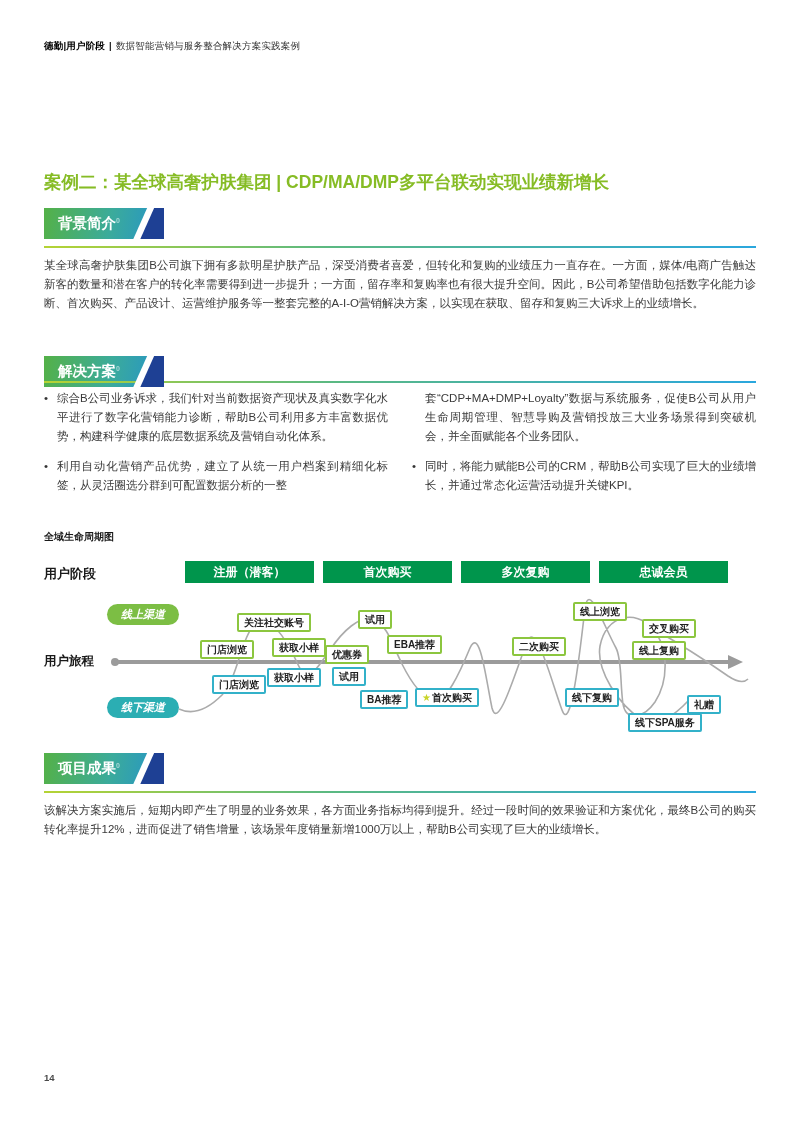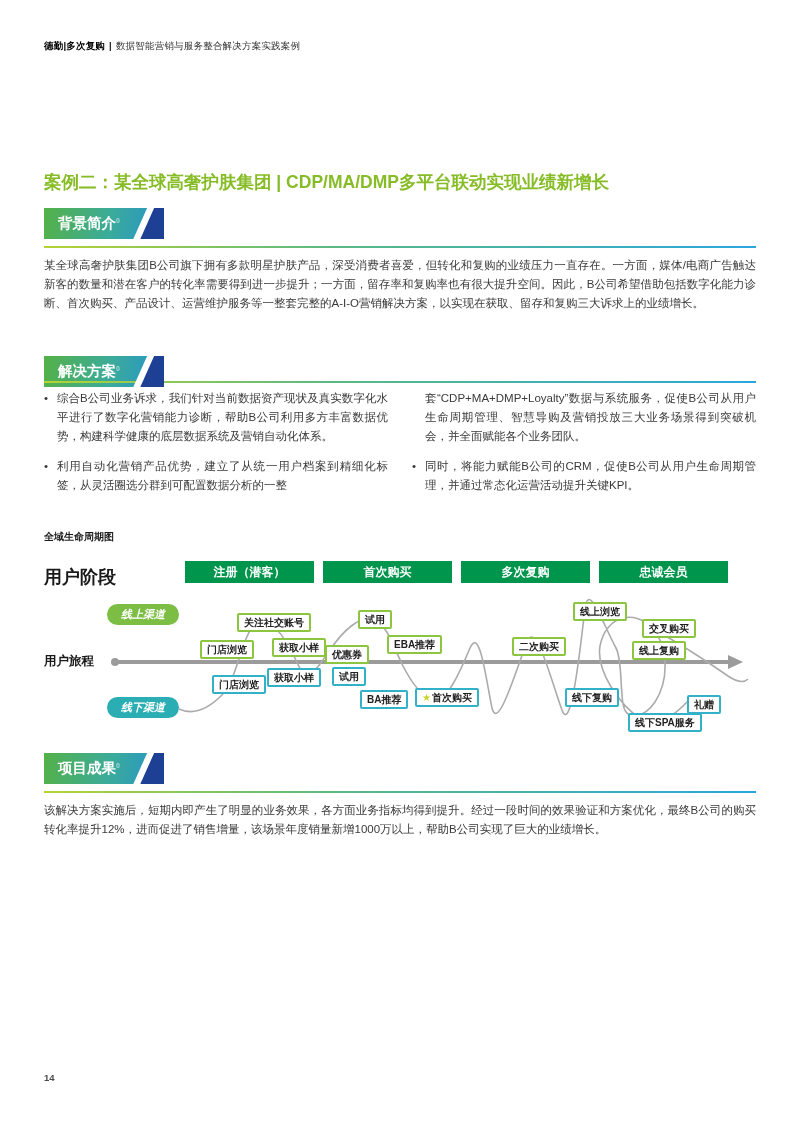--- a/index.html
+++ b/index.html
@@ -36,21 +36,21 @@
 
   
   .cols { position:absolute; left:44px; top:389px; width:712px; display:flex; gap:24px; }
   .col { width:344px; font-size:11.5px; line-height:19px; color:#3a3a3a; text-align:justify; }
   .bullet { position:relative; padding-left:13px; margin-bottom:11px; }
   .bullet::before { content:"•"; position:absolute; left:0; top:0; color:#333; }
   .cont { padding-left:13px; margin-bottom:11px; }
 
   
   .diagram-title { position:absolute; left:44px; top:530px; font-size:10px; font-weight:bold; color:#1a1a1a; }
-  .stage-label { position:absolute; left:44px; top:565px; font-size:18px; font-weight:bold; color:#1a1a1a;text-align:center; }
+  .stage-label { position:absolute; left:44px; top:565px; font-size:13px; font-weight:bold; color:#1a1a1a;text-align:center; }
   .stages { position:absolute; left:185px; top:561px; width:543px; display:flex; gap:9px; }
   .stage { flex:1; height:22px; line-height:22px; background:#00954C; color:#fff;
     font-size:12px; font-weight:bold; text-align:center; }
 
   .diagram { position:absolute; left:40px; top:552px; width:720px; height:200px; }
   .diagram svg.flow { position:absolute; left:0; top:0; }
   .journey-label { position:absolute; left:4px; top:101px; font-size:12.5px; font-weight:bold; color:#1a1a1a; }
   .pill { position:absolute; width:72px; height:21px; line-height:21px; border-radius:11px;
     color:#fff; font-size:11px; font-weight:bold; text-align:center;font-style:italic; }
   .pill.online { left:67px; top:52px; background:#7CBE44; }
@@ -63,21 +63,21 @@
 
   
   .page-number { position:absolute; left:44px; top:1072px; font-size:9.5px; font-weight:bold; color:#4a4a4a; }
 </style>
 </head>
 <body>
 
 <div class="page">
 
   <div class="doc-header">
-    <span class="brand">德勤|多次复购</span><span class="bar">|</span><span class="sub">数据智能营销与服务整合解决方案实践案例</span>
+    <span class="brand">德勤|用户阶段</span><span class="bar">|</span><span class="sub">数据智能营销与服务整合解决方案实践案例</span>
   </div>
 
   <div class="case-title">案例二：某全球高奢护肤集团 | CDP/MA/DMP多平台联动实现业绩新增长</div>
 
   <div class="banner" style="top:208px;">
     <span>背景简介</span>
     <span class="digits">1 0</span>
   </div>
   <div class="banner-line" style="top:246px;"></div>
   <div class="para" style="top:256px;">某全球高奢护肤集团B公司旗下拥有多款明星护肤产品，深受消费者喜爱，但转化和复购的业绩压力一直存在。一方面，媒体/电商广告触达新客的数量和潜在客户的转化率需要得到进一步提升；一方面，留存率和复购率也有很大提升空间。因此，B公司希望借助包括数字化能力诊断、首次购买、产品设计、运营维护服务等一整套完整的A-I-O营销解决方案，以实现在获取、留存和复购三大诉求上的业绩增长。</div>
@@ -88,21 +88,21 @@
   </div>
   <div class="banner-line" style="top:381px;"></div>
 
   <div class="cols">
     <div class="col">
       <div class="bullet">综合B公司业务诉求，我们针对当前数据资产现状及真实数字化水平进行了数字化营销能力诊断，帮助B公司利用多方丰富数据优势，构建科学健康的底层数据系统及营销自动化体系。</div>
       <div class="bullet">利用自动化营销产品优势，建立了从统一用户档案到精细化标签，从灵活圈选分群到可配置数据分析的一整</div>
     </div>
     <div class="col">
       <div class="cont">套“CDP+MA+DMP+Loyalty”数据与系统服务，促使B公司从用户生命周期管理、智慧导购及营销投放三大业务场景得到突破机会，并全面赋能各个业务团队。</div>
-      <div class="bullet">同时，将能力赋能B公司的CRM，促使B公司从用户生命周期管理，并通过常态化运营活动提升关键KPI。</div>
+      <div class="bullet">同时，将能力赋能B公司的CRM，帮助B公司实现了巨大的业绩增长，并通过常态化运营活动提升关键KPI。</div>
     </div>
   </div>
 
   <div class="diagram-title">全域生命周期图</div>
   <div class="stage-label">用户阶段</div>
   <div class="stages">
     <div class="stage">注册（潜客）</div>
     <div class="stage">首次购买</div>
     <div class="stage">多次复购</div>
     <div class="stage">忠诚会员</div>

